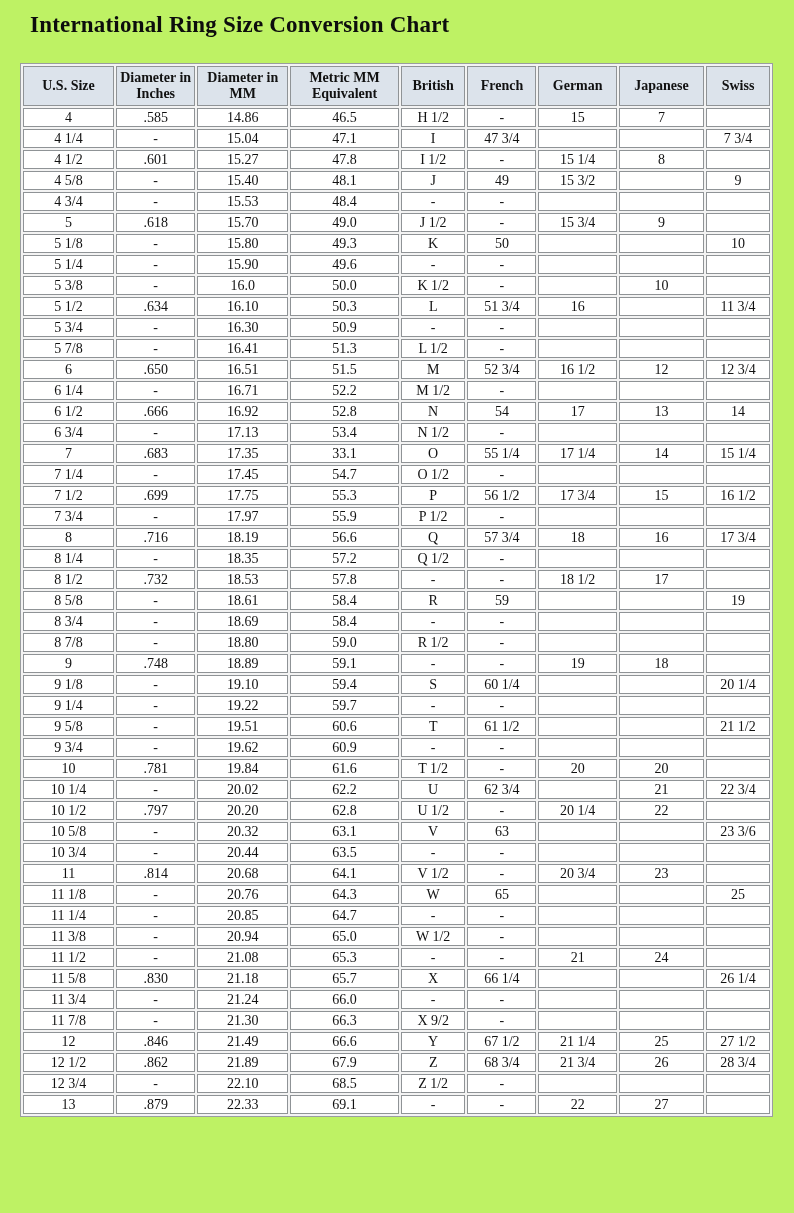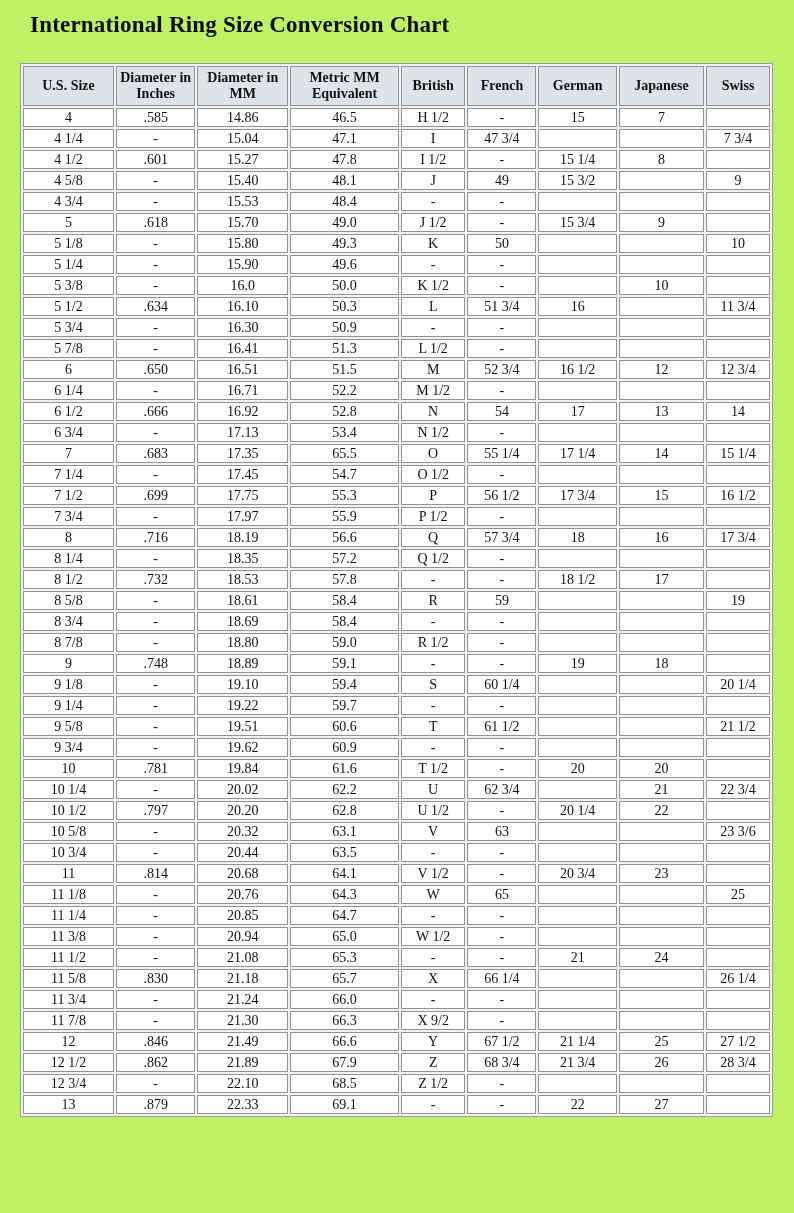--- a/index.html
+++ b/index.html
@@ -265,21 +265,21 @@
           <td>N 1/2</td>
           <td>-</td>
           <td></td>
           <td></td>
           <td></td>
         </tr>
         <tr>
           <td>7</td>
           <td>.683</td>
           <td>17.35</td>
-          <td>65.5</td>
+          <td>33.1</td>
           <td>O</td>
           <td>55 1/4</td>
           <td>17 1/4</td>
           <td>14</td>
           <td>15 1/4</td>
         </tr>
         <tr>
           <td>7 1/4</td>
           <td>-</td>
           <td>17.45</td>

